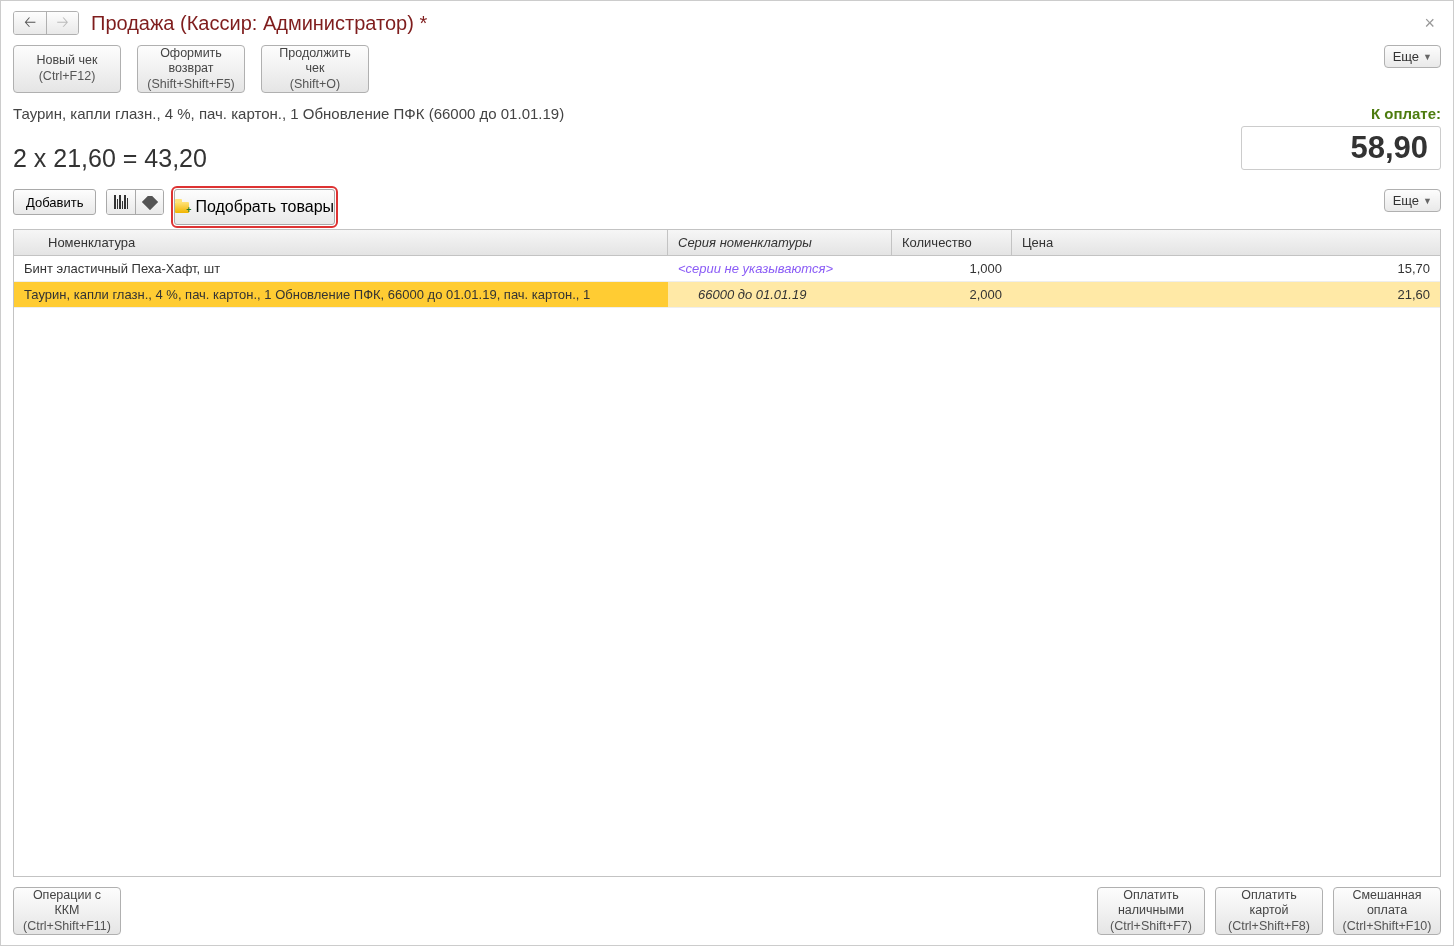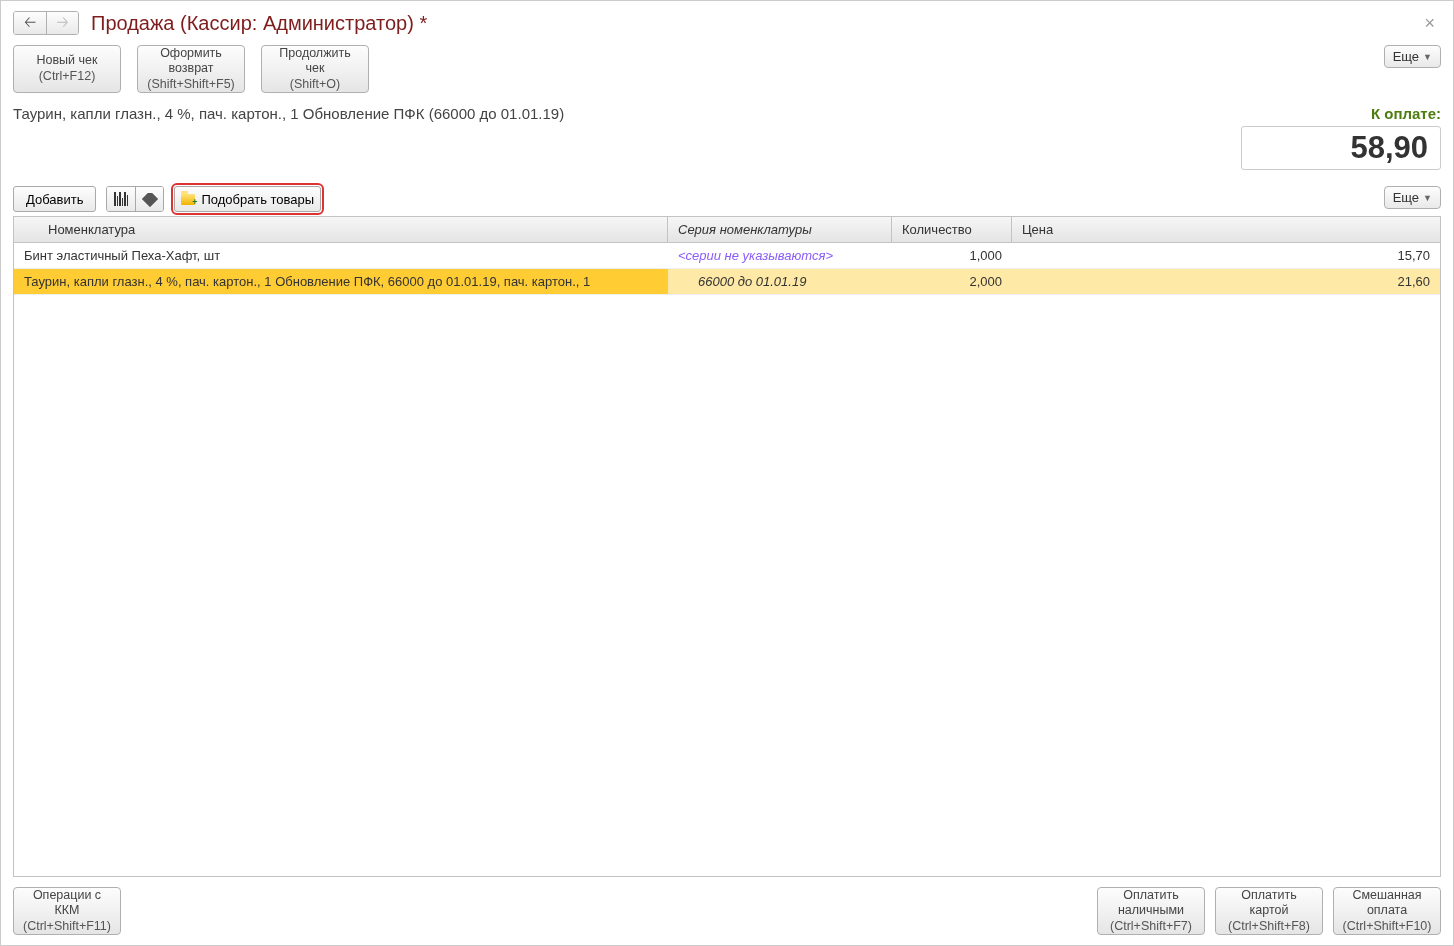--- a/index.html
+++ b/index.html
@@ -21,21 +21,21 @@
   .prodline { font-size: 15px; color: #444; margin-bottom: 22px; }
   .calcline { font-size: 25px; color: #333; }
   .payblock { text-align: right; }
   .paylabel { font-size: 15px; font-weight: bold; color: #4d7c0f; margin-bottom: 4px; }
   .paytotal { font-size: 31px; font-weight: bold; border: 1px solid #ccc; background: #fff; padding: 3px 12px; min-width: 200px; text-align: right; border-radius: 3px; }
   .toolbar2 { display: flex; gap: 10px; align-items: flex-start; margin: 10px 0 4px 0; }
   .smbtn { height: 26px; padding: 0 12px; border: 1px solid #a9a9a9; border-radius: 3px; background: linear-gradient(#fdfdfd,#e9e9e9); cursor: pointer; font-size: 13px; }
   .iconpair { display: flex; border: 1px solid #a9a9a9; border-radius: 3px; overflow: hidden; height: 26px; }
   .iconbtn { width: 28px; display: flex; align-items: center; justify-content: center; background: linear-gradient(#fdfdfd,#e9e9e9); cursor: pointer; }
   .iconbtn + .iconbtn { border-left: 1px solid #a9a9a9; }
-  .pickbtn { height: 26px; padding: 0 6px; border: 1px solid #a9a9a9; border-radius: 3px; background: linear-gradient(#fdfdfd,#e9e9e9); cursor: pointer; font-size: 13px; display: flex; align-items: center; gap: 6px; outline: 2px solid #d33; outline-offset: 1px; }
+  .pickbtn { height: 36px; padding: 0 0; border: 1px solid #a9a9a9; border-radius: 3px; background: linear-gradient(#fdfdfd,#e9e9e9); cursor: pointer; font-size: 16px; display: flex; align-items: center; gap: 6px; outline: 2px solid #d33; outline-offset: 1px; }
   .folder-ico { width: 14px; height: 11px; background: linear-gradient(#ffe37a,#f0b400); border-radius: 1px; position: relative; }
   .folder-ico::before { content:""; position:absolute; top:-3px; left:0; width:7px; height:3px; background:#ffe37a; border-radius:1px 1px 0 0; }
   .folder-ico::after { content:"+"; position:absolute; right:-2px; bottom:-2px; font-size:9px; color:#2a7a2a; font-weight:bold; }
   .grid { flex: 1; border: 1px solid #c3c3c3; background: #fff; display: flex; flex-direction: column; overflow: hidden; }
   .gridhead { display: flex; background: linear-gradient(#f6f6f6,#e4e4e4); border-bottom: 1px solid #c3c3c3; }
   .gh { padding: 5px 10px; font-size: 13px; color: #333; border-right: 1px solid #c3c3c3; }
   .gh:last-child { border-right: none; }
   .c1 { flex: 0 0 654px; padding-left: 34px; }
   .c2 { flex: 0 0 224px; font-style: italic; }
   .c3 { flex: 0 0 120px; text-align: left; }
@@ -85,20 +85,21 @@
     </div>
     <div class="more-btn">
       <span>Еще</span>
       <span class="tri">▼</span>
     </div>
   </div>
 
   <div class="inforow">
     <div class="infoleft">
       <div class="prodline">Таурин, капли глазн., 4 %, пач. картон., 1  Обновление ПФК (66000 до 01.01.19)</div>
+      <div class="calcline">2 х 21,60 = 43,20</div>
     </div>
     <div class="payblock">
       <div class="paylabel">К оплате:</div>
       <div class="paytotal">58,90</div>
     </div>
   </div>
 
   <div class="toolbar2">
     <button class="smbtn">Добавить</button>
     <div class="iconpair">

